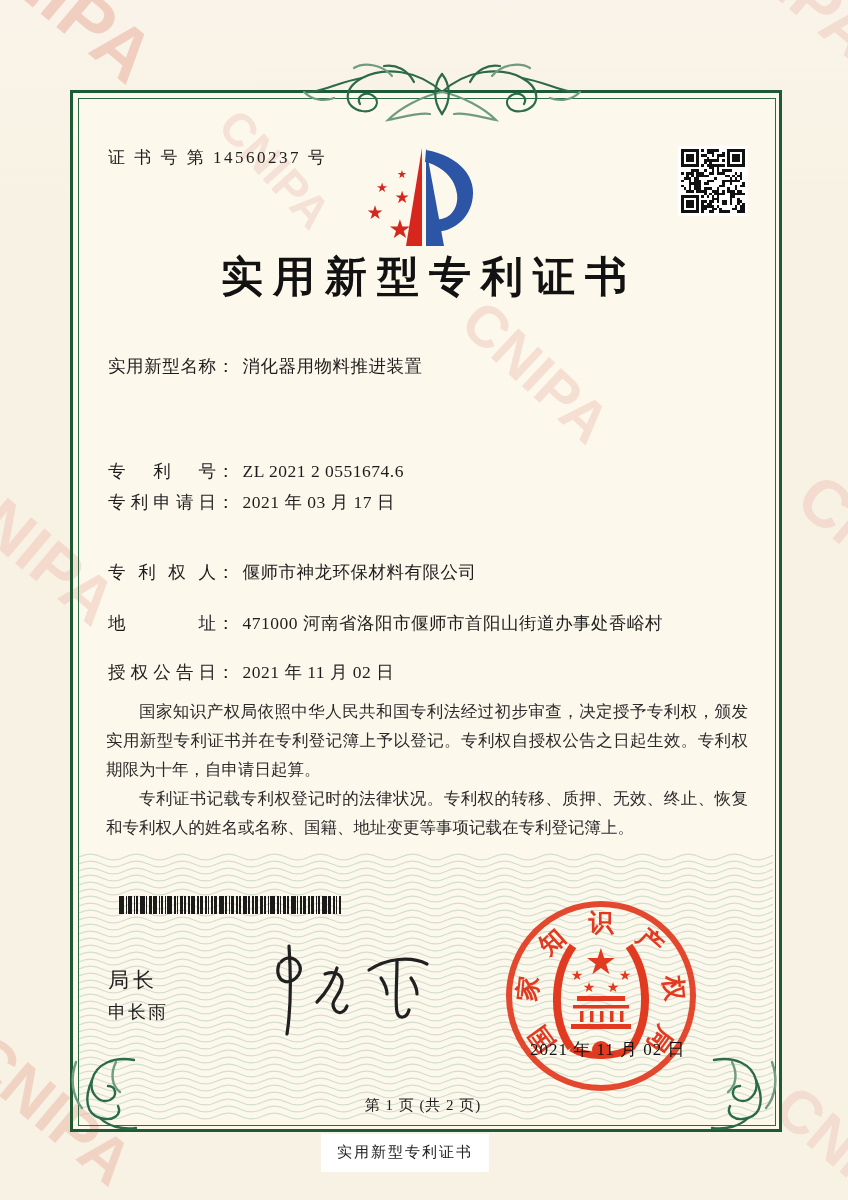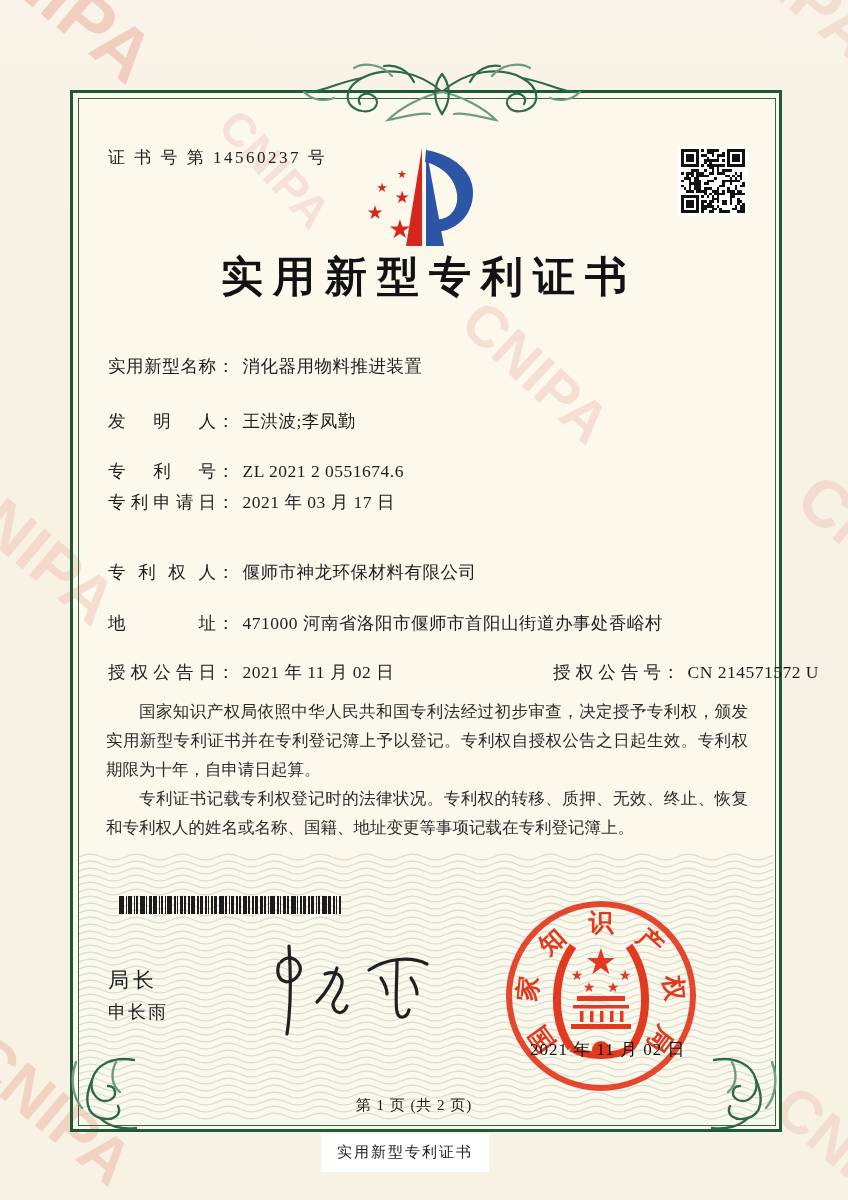--- a/index.html
+++ b/index.html
@@ -37,21 +37,21 @@
   .barcode i{display:inline-block;height:18px;background:#1b1b1b;}
   .sig-title{position:absolute;left:108px;top:966px;font-size:21px;letter-spacing:4px;z-index:3;}
   .sig-name{position:absolute;left:108px;top:1000px;font-size:18px;letter-spacing:2px;z-index:3;}
   .sig-script{position:absolute;left:245px;top:942px;z-index:3;}
   .seal{position:absolute;left:506px;top:901px;width:190px;height:190px;z-index:4;}
   .seal-ring{position:absolute;left:0;top:0;width:178px;height:178px;border:6px solid rgba(226,58,32,.93);border-radius:50%;}
   .seal-char{position:absolute;left:50%;top:50%;width:26px;height:26px;margin:-13px 0 0 -13px;
       font-size:25px;font-weight:bold;color:#e23a20;text-align:center;line-height:26px;}
   .seal-emblem{position:absolute;left:41px;top:35px;}
   .seal-date{position:absolute;left:530px;top:1038px;font-size:17px;color:#111;letter-spacing:1px;z-index:5;white-space:nowrap;}
-  .page-info{position:absolute;left:414px;top:1096px;transform:translateX(-50%);font-size:15px;letter-spacing:1px;z-index:3;white-space:nowrap;}
+  .page-info{position:absolute;left:423px;top:1096px;transform:translateX(-50%);font-size:15px;letter-spacing:1px;z-index:3;white-space:nowrap;}
   .cont-note{position:absolute;left:405px;top:1134px;transform:translateX(-50%);background:#ffffff;
       padding:9px 16px 10px;font-size:15px;letter-spacing:2px;z-index:3;white-space:nowrap;color:#222;}
 </style>
 </head>
 <body>
 
 <div class="page">
 
   <div class="inner-bg"></div>
   <svg class="waves" id="waves" width="694" height="272">
@@ -477,40 +477,34 @@
         <rect x="16" y="6" width="1" height="1" fill="#111"></rect>
         <rect x="6" y="16" width="1" height="1" fill="#111"></rect>
       </svg>
   </div>
 
   <div class="doc-title">实用新型专利证书</div>
 
   <div class="frow" style="top:354px;">
     <span class="flabel">实用新型名称</span><span class="fcolon">：</span><span class="fvalue">消化器用物料推进装置</span>
   </div>
-  <div class="frow" style="top:409px;">
-    <span class="flabel">发明人</span><span class="fcolon">：</span><span class="fvalue">王洪波;李凤勤</span>
-  </div>
   <div class="frow" style="top:459px;">
     <span class="flabel">专利号</span><span class="fcolon">：</span><span class="fvalue">ZL 2021 2 0551674.6</span>
   </div>
   <div class="frow" style="top:490px;">
     <span class="flabel">专利申请日</span><span class="fcolon">：</span><span class="fvalue">2021 年 03 月 17 日</span>
   </div>
   <div class="frow" style="top:560px;">
     <span class="flabel">专利权人</span><span class="fcolon">：</span><span class="fvalue">偃师市神龙环保材料有限公司</span>
   </div>
   <div class="frow" style="top:611px;">
     <span class="flabel">地址</span><span class="fcolon">：</span><span class="fvalue">471000 河南省洛阳市偃师市首阳山街道办事处香峪村</span>
   </div>
   <div class="frow" style="top:660px;width:680px;">
     <span class="flabel">授权公告日</span><span class="fcolon">：</span><span class="fvalue">2021 年 11 月 02 日</span>
-    <span class="frow2b">
-      <span class="flabel">授权公告号</span><span class="fcolon">：</span><span class="fvalue">CN 214571572 U</span>
-    </span>
   </div>
 
   <div class="body-text">
     <p>国家知识产权局依照中华人民共和国专利法经过初步审查，决定授予专利权，颁发实用新型专利证书并在专利登记簿上予以登记。专利权自授权公告之日起生效。专利权期限为十年，自申请日起算。</p>
     <p>专利证书记载专利权登记时的法律状况。专利权的转移、质押、无效、终止、恢复和专利权人的姓名或名称、国籍、地址变更等事项记载在专利登记簿上。</p>
   </div>
 
   <div class="barcode" id="barcode"><i style="width: 4.8px; margin-right: 2px;"></i><i style="width: 1.6px; margin-right: 1px;"></i><i style="width: 3.2px; margin-right: 2px;"></i><i style="width: 1.6px; margin-right: 1px;"></i><i style="width: 1.6px; margin-right: 2px;"></i><i style="width: 4.8px; margin-right: 1px;"></i><i style="width: 1.6px; margin-right: 2px;"></i><i style="width: 3.2px; margin-right: 1px;"></i><i style="width: 3.2px; margin-right: 2px;"></i><i style="width: 1.6px; margin-right: 1px;"></i><i style="width: 1.6px; margin-right: 2px;"></i><i style="width: 1.6px; margin-right: 1px;"></i><i style="width: 4.8px; margin-right: 2px;"></i><i style="width: 1.6px; margin-right: 1px;"></i><i style="width: 1.6px; margin-right: 2px;"></i><i style="width: 3.2px; margin-right: 1px;"></i><i style="width: 1.6px; margin-right: 2px;"></i><i style="width: 1.6px; margin-right: 1px;"></i><i style="width: 4.8px; margin-right: 2px;"></i><i style="width: 1.6px; margin-right: 1px;"></i><i style="width: 3.2px; margin-right: 2px;"></i><i style="width: 1.6px; margin-right: 1px;"></i><i style="width: 1.6px; margin-right: 2px;"></i><i style="width: 1.6px; margin-right: 1px;"></i><i style="width: 3.2px; margin-right: 2px;"></i><i style="width: 4.8px; margin-right: 1px;"></i><i style="width: 1.6px; margin-right: 2px;"></i><i style="width: 1.6px; margin-right: 1px;"></i><i style="width: 3.2px; margin-right: 2px;"></i><i style="width: 1.6px; margin-right: 1px;"></i><i style="width: 1.6px; margin-right: 2px;"></i><i style="width: 4.8px; margin-right: 1px;"></i><i style="width: 1.6px; margin-right: 2px;"></i><i style="width: 1.6px; margin-right: 1px;"></i><i style="width: 3.2px; margin-right: 2px;"></i><i style="width: 3.2px; margin-right: 1px;"></i><i style="width: 1.6px; margin-right: 2px;"></i><i style="width: 1.6px; margin-right: 1px;"></i><i style="width: 4.8px; margin-right: 2px;"></i><i style="width: 1.6px; margin-right: 1px;"></i><i style="width: 1.6px; margin-right: 2px;"></i><i style="width: 3.2px; margin-right: 1px;"></i><i style="width: 1.6px; margin-right: 2px;"></i><i style="width: 4.8px; margin-right: 1px;"></i><i style="width: 1.6px; margin-right: 2px;"></i><i style="width: 1.6px; margin-right: 1px;"></i><i style="width: 3.2px; margin-right: 2px;"></i><i style="width: 1.6px; margin-right: 1px;"></i><i style="width: 3.2px; margin-right: 2px;"></i><i style="width: 1.6px; margin-right: 1px;"></i><i style="width: 1.6px; margin-right: 2px;"></i><i style="width: 4.8px; margin-right: 1px;"></i><i style="width: 3.2px; margin-right: 2px;"></i><i style="width: 1.6px; margin-right: 1px;"></i><i style="width: 1.6px; margin-right: 2px;"></i><i style="width: 3.2px; margin-right: 1px;"></i></div>
 
   <div class="sig-title">局长</div>

